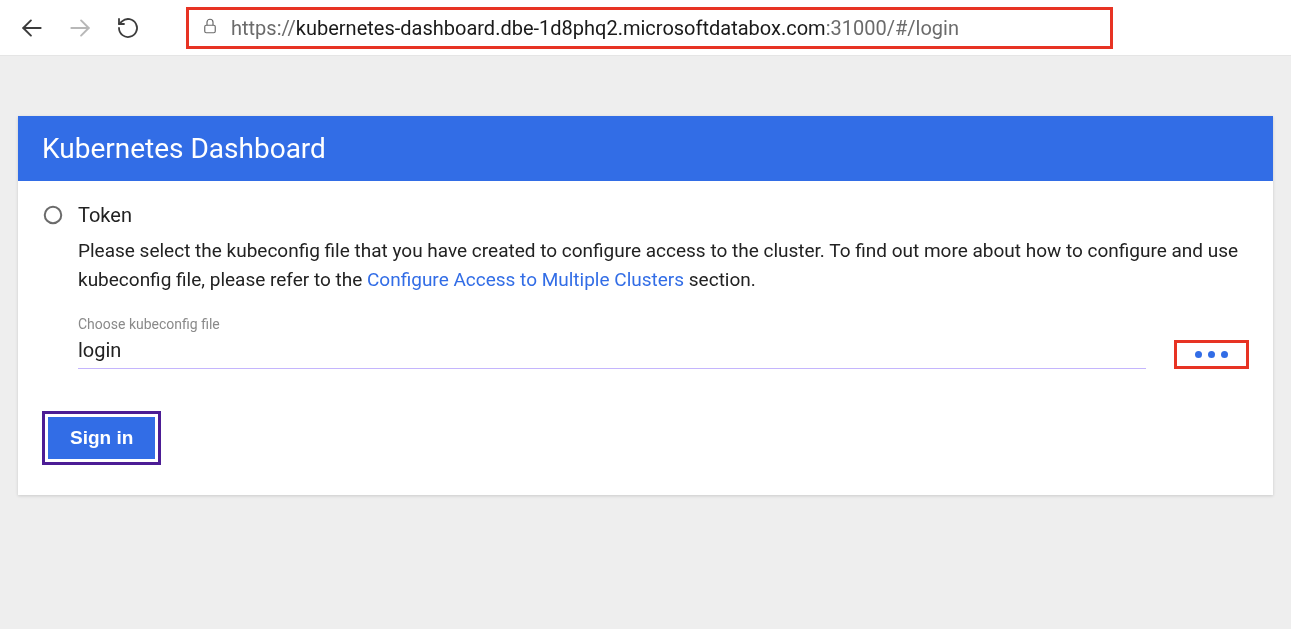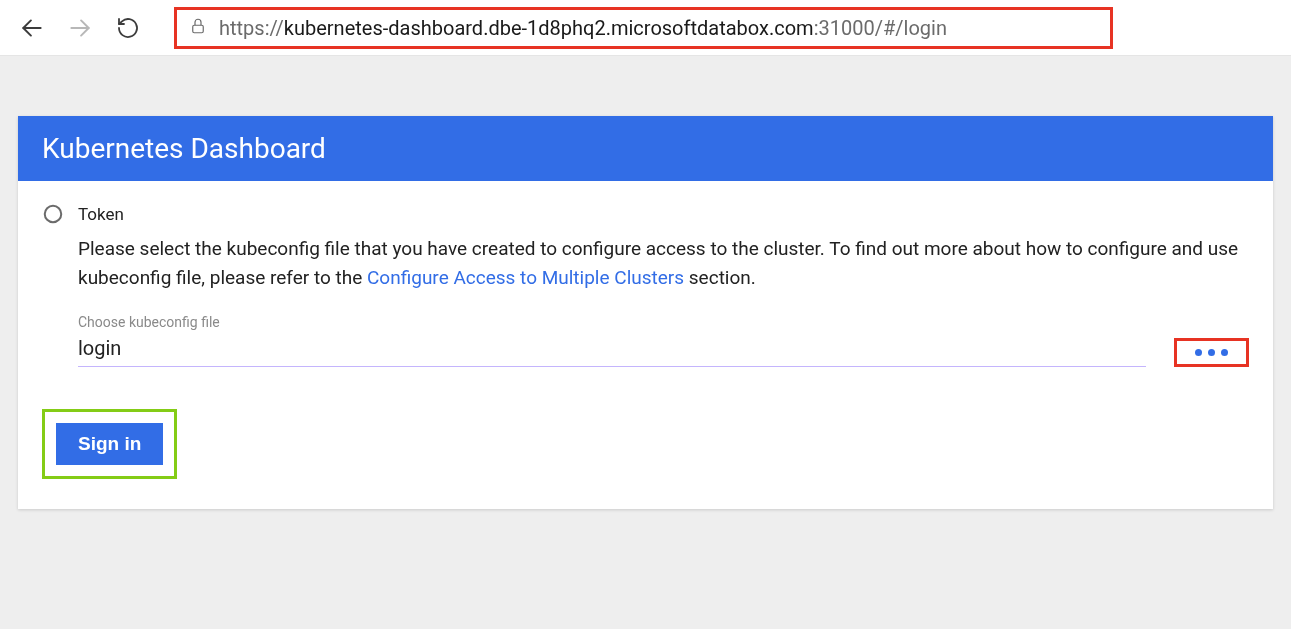--- a/index.html
+++ b/index.html
@@ -29,21 +29,21 @@
       color: #3c3c3c;
     }
     .nav-btn.disabled { color: #b8b8b8; cursor: default; }
     .addr-wrap {
       flex: 1;
       display: flex;
       align-items: center;
       border: 3px solid #e73323;
       padding: 6px 12px;
       gap: 12px;
-      margin-left: 12px;
+      margin-left: 24px;
       margin-right: 160px;
     }
     .lock-icon { color: #6b6b6b; flex-shrink: 0; }
     .url-text {
       font-size: 20px;
       color: #333;
       white-space: nowrap;
       overflow: hidden;
       text-overflow: ellipsis;
     }
@@ -73,21 +73,21 @@
       align-items: center;
       gap: 14px;
       margin-bottom: 10px;
     }
     .option-radio {
       width: 22px;
       height: 22px;
       flex-shrink: 0;
     }
     .option-label {
-      font-size: 17px;
+      font-size: 20px;
       color: #222;
     }
     .option-desc {
       font-size: 19px;
       color: #222;
       line-height: 1.5;
       margin-left: 36px;
       margin-bottom: 22px;
     }
     a.link { color: #326de6; text-decoration: none; }
@@ -132,22 +132,22 @@
       gap: 6px;
     }
     .more-dots span {
       width: 7px; height: 7px;
       border-radius: 50%;
       background: #326de6;
     }
     .signin-wrap {
       margin-top: 42px;
       display: inline-block;
-      border: 3px solid #84cc16;
-      padding: 11px;
+      border: 3px solid #4c1d95;
+      padding: 3px;
     }
     .signin-btn {
       background: #326de6;
       color: #fff;
       border: none;
       font-size: 19px;
       font-weight: 600;
       padding: 10px 22px;
       cursor: pointer;
     }

